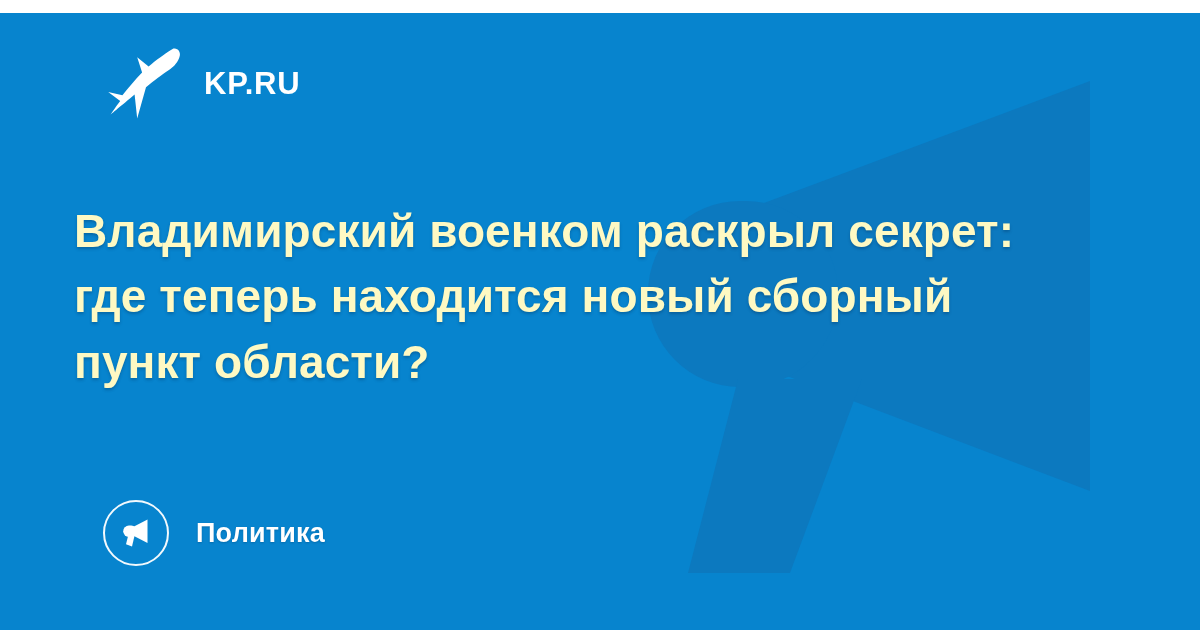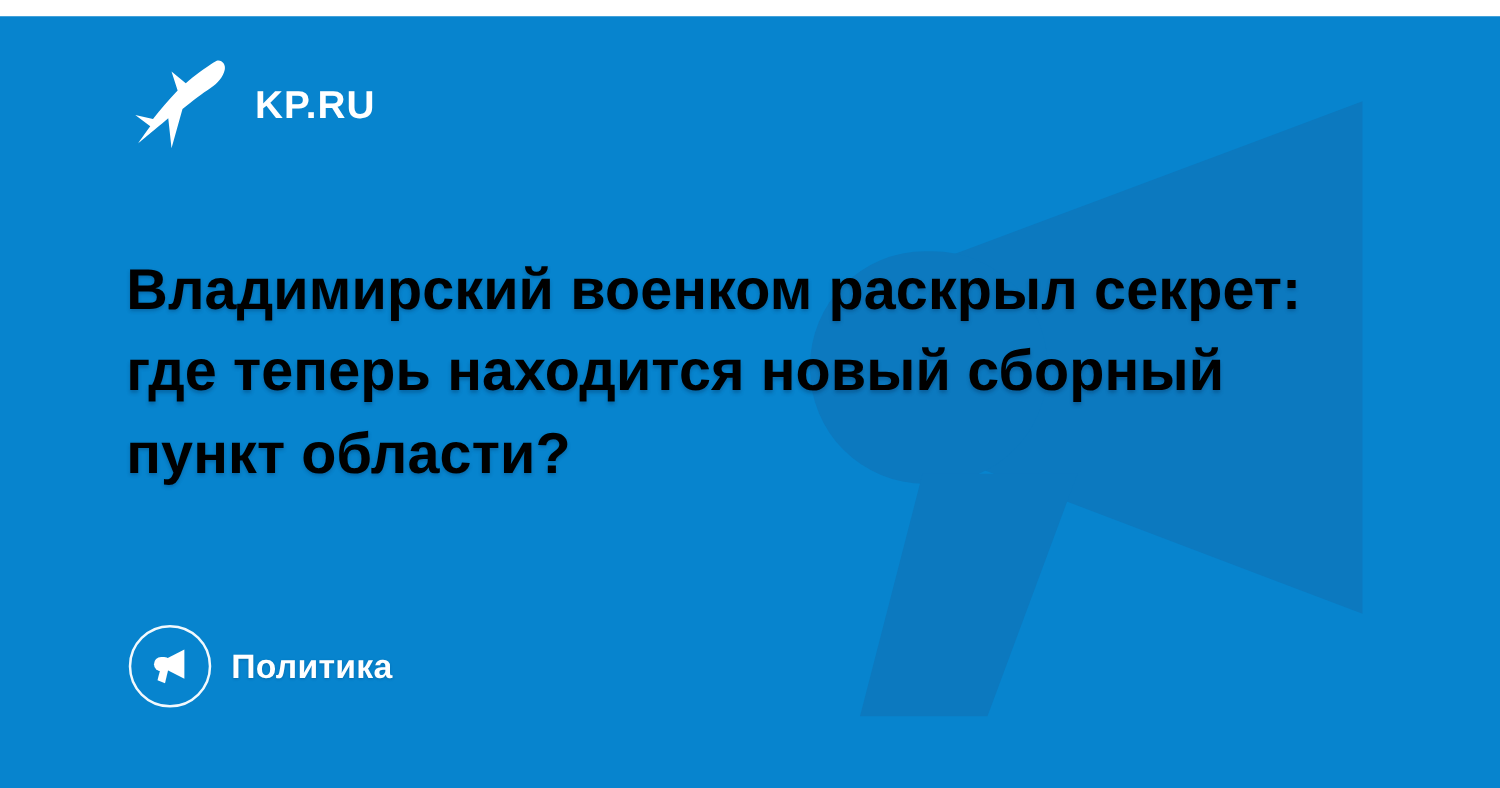--- a/index.html
+++ b/index.html
@@ -54,41 +54,41 @@
     font-size: 31px;
     font-weight: 600;
     letter-spacing: 0.8px;
     line-height: 1;
     white-space: nowrap;
   }
 
   
   .headline {
     position: absolute;
-    left: 101px;
+    left: 74px;
     top: 186px;
     width: 960px;
     z-index: 3;
-    color: #000000;
+    color: #fef9c3;
     font-size: 46px;
     font-weight: 700;
     line-height: 1.42;
     letter-spacing: 0.1px;
     text-shadow: 0 2px 3px rgba(0, 40, 80, 0.30);
     margin: 0;
   }
 
   
   .rubric {
     position: absolute;
     left: 103px;
     top: 487px;
     display: flex;
     align-items: center;
-    gap: 16px;
+    gap: 27px;
     z-index: 3;
   }
   .rubric-badge {
     width: 66px;
     height: 66px;
     border-radius: 50%;
     border: 2px solid rgba(255, 255, 255, 0.95);
     display: flex;
     align-items: center;
     justify-content: center;

